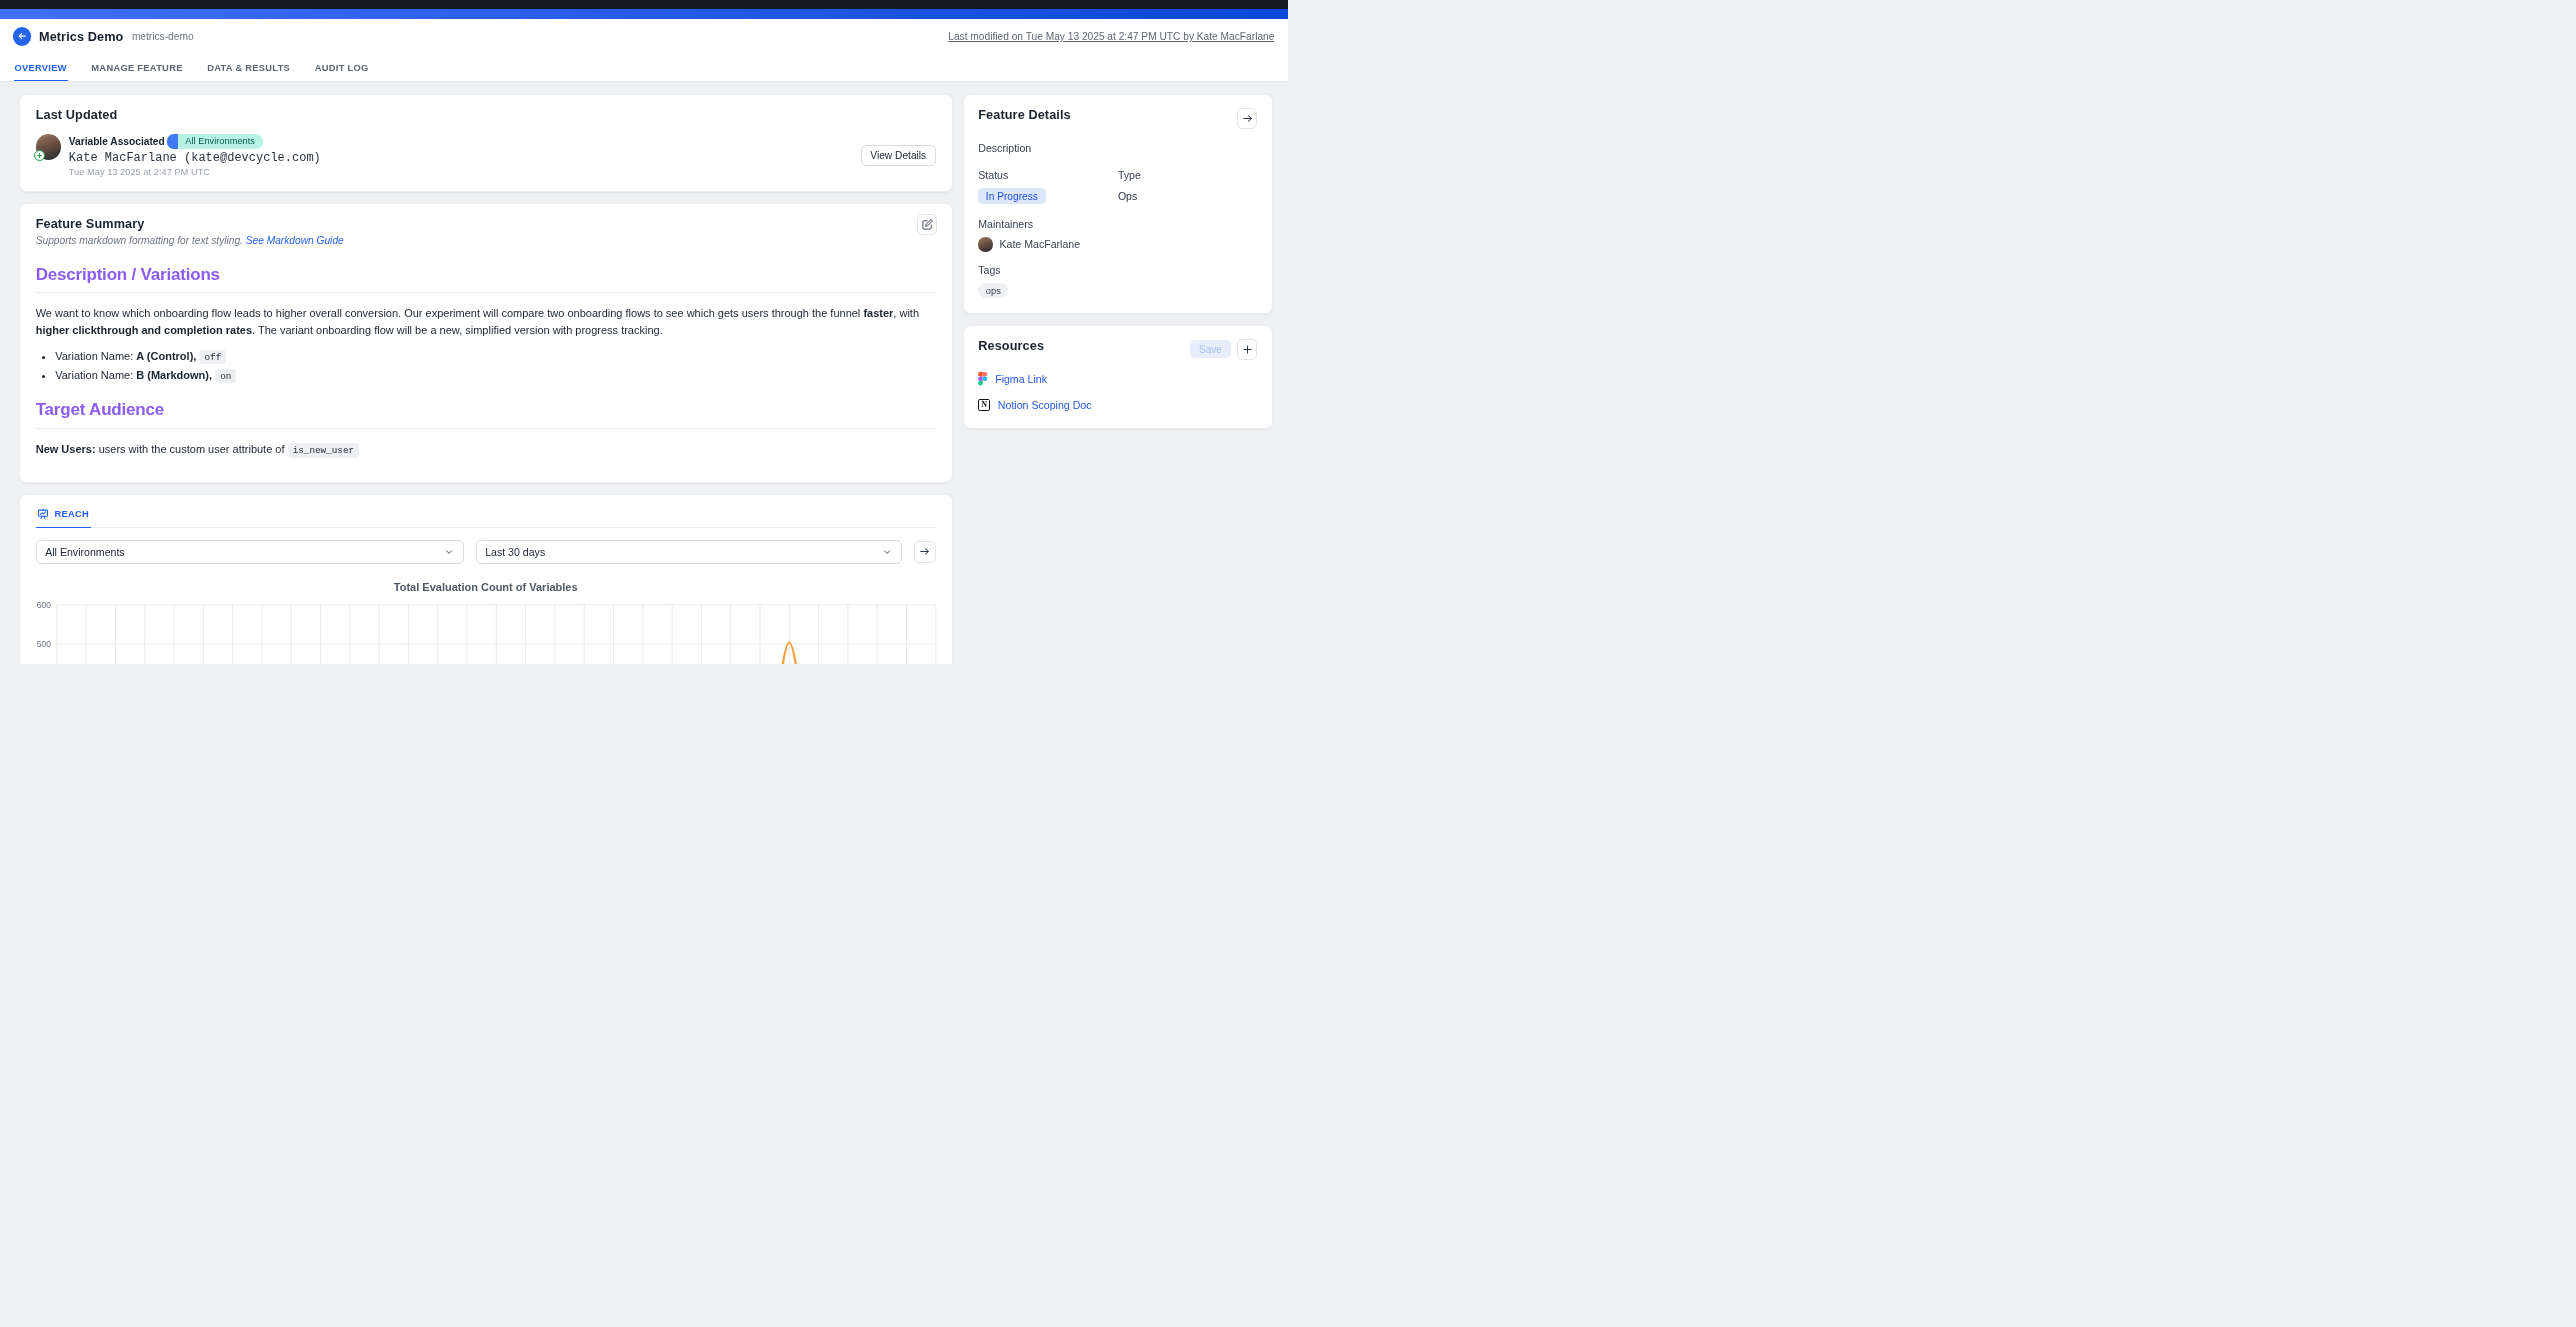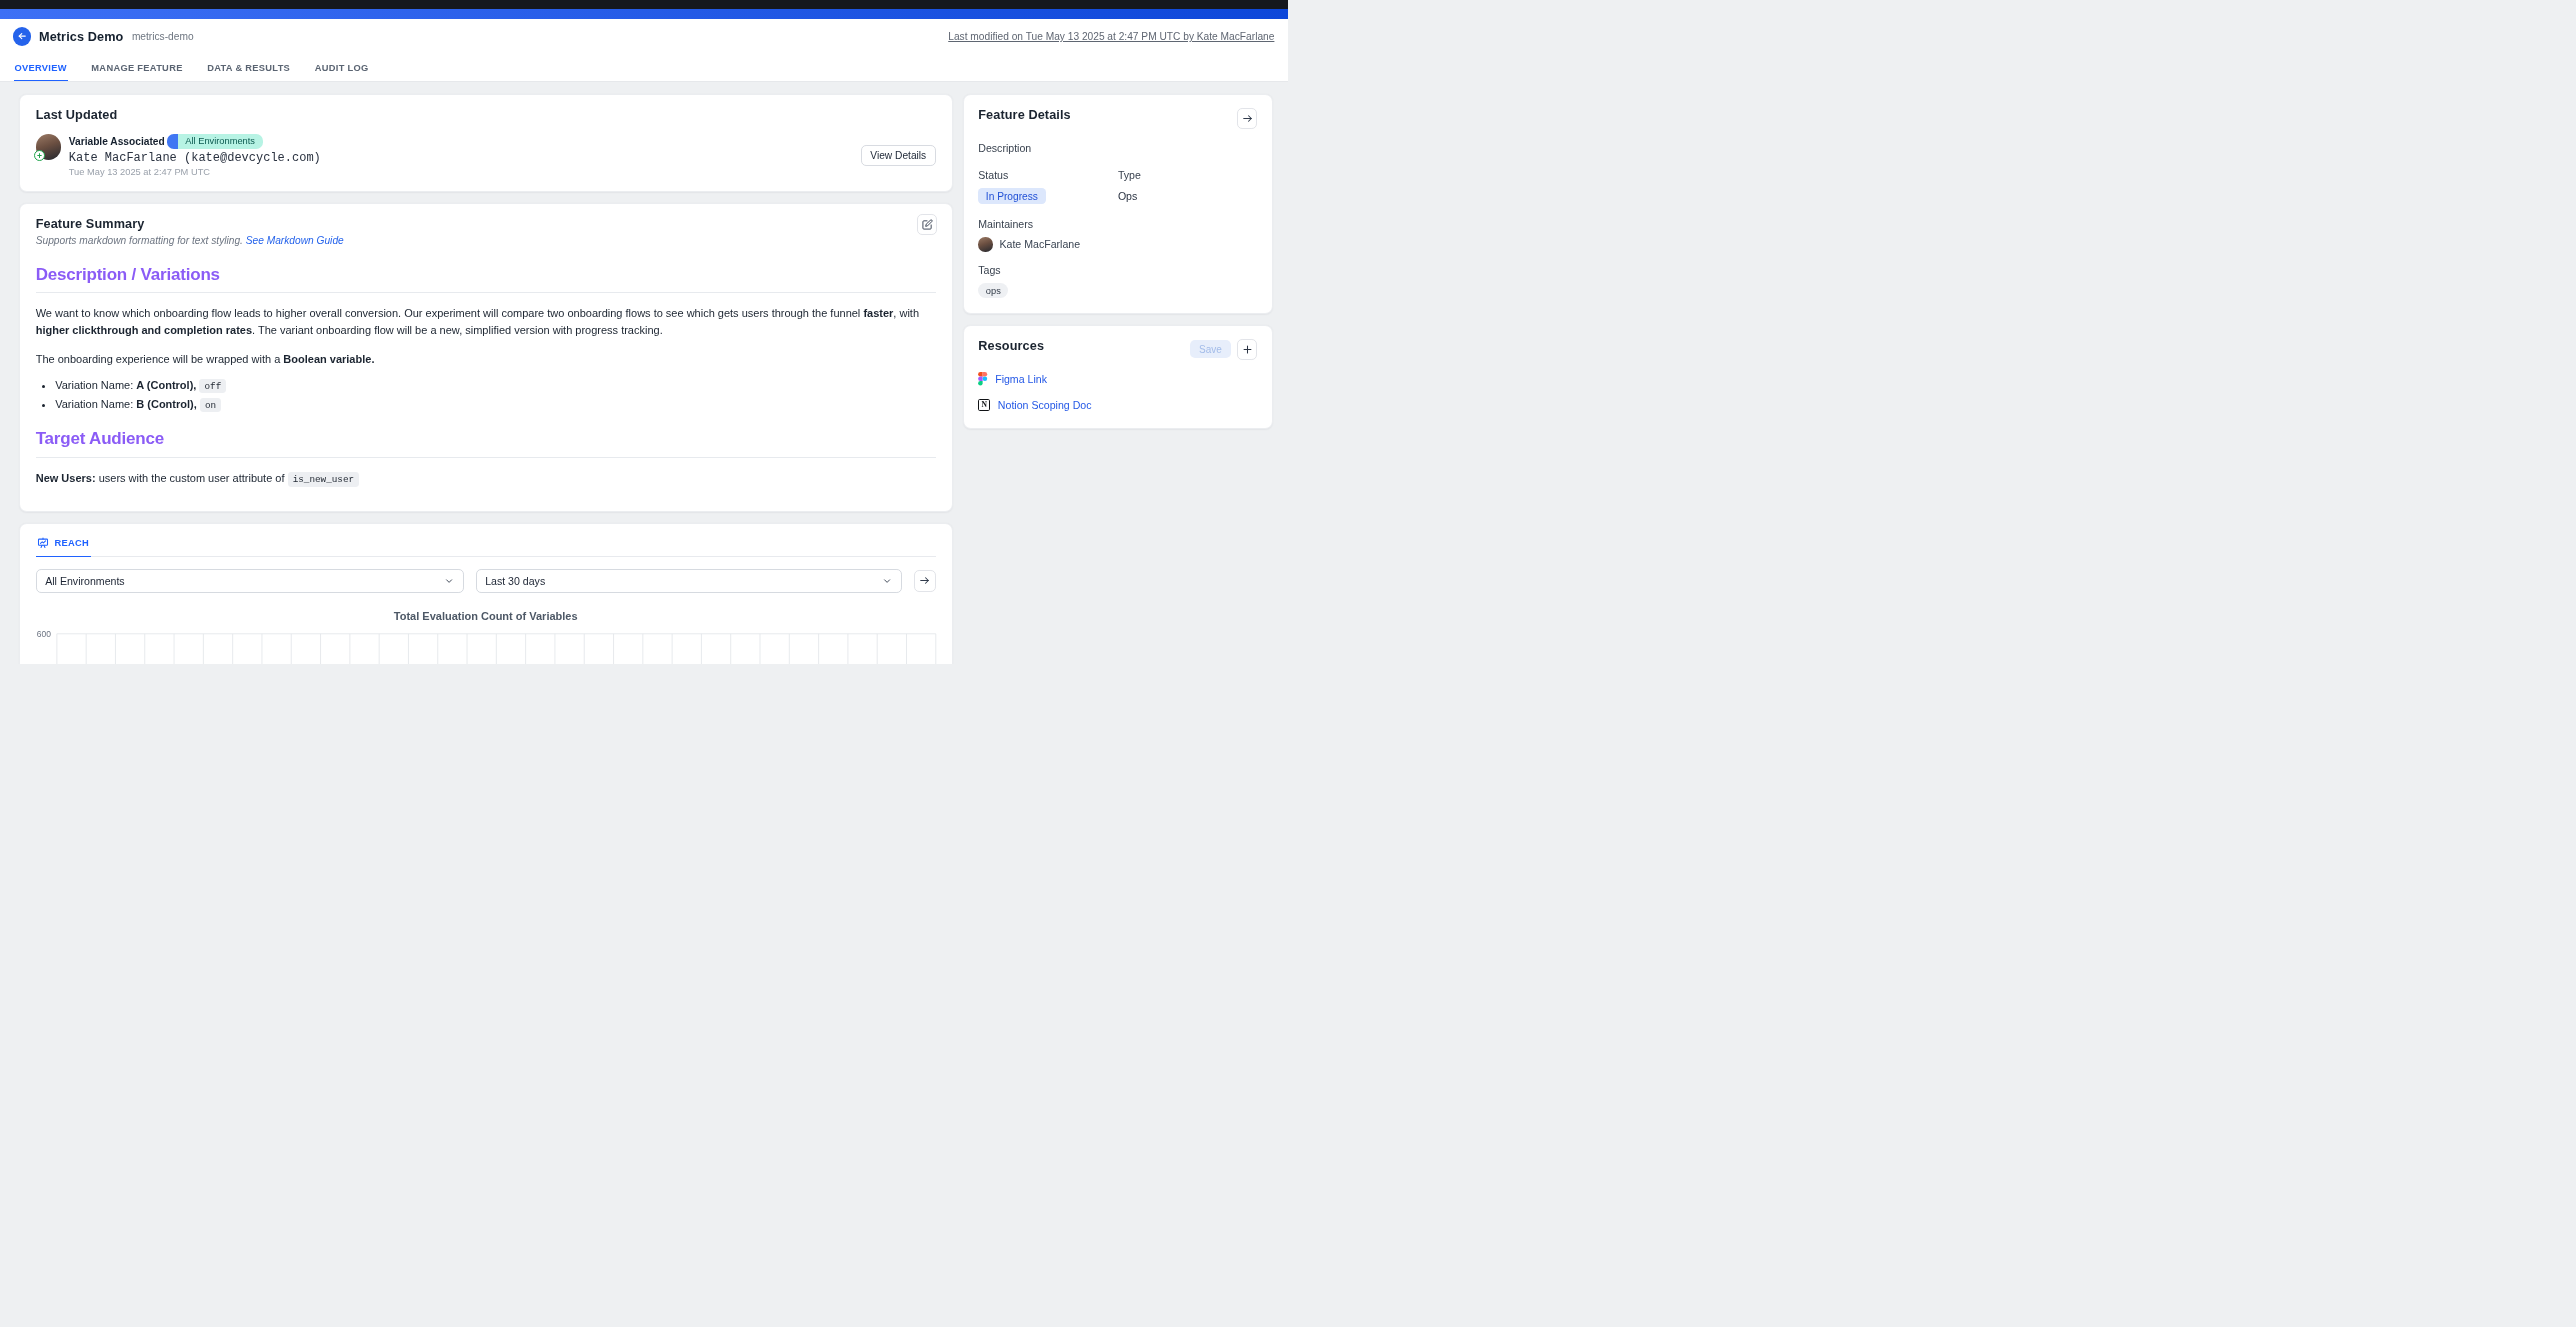--- a/index.html
+++ b/index.html
@@ -175,24 +175,23 @@
               <path d="M18.5 2.5a2.12 2.12 0 0 1 3 3L12 15l-4 1 1-4Z"></path>
             </svg>
         </span>
       </button>
       <div class="card-title">Feature Summary</div>
       <div class="fs-sub"><span>Supports markdown formatting for text styling. </span><a href="#">See Markdown Guide</a></div>
 
       <div class="md">
         <h1>Description / Variations</h1>
         <p><span>We want to know which onboarding flow leads to higher overall conversion. Our experiment will compare two onboarding flows to see which gets users through the funnel </span><span class="b">faster</span><span>, with </span><span class="b">higher clickthrough and completion rates</span><span>. The variant onboarding flow will be a new, simplified version with progress tracking.</span></p>
-        <p><span>The onboarding experience will be wrapped with a </span><span class="b">Boolean variable.</span></p>
         <ul>
           <li><span>Variation Name: </span><span class="b">A (Control),</span> <span class="code-chip">off</span></li>
-          <li><span>Variation Name: </span><span class="b">B (Control),</span> <span class="code-chip">on</span></li>
+          <li><span>Variation Name: </span><span class="b">B (Markdown),</span> <span class="code-chip">on</span></li>
         </ul>
         <h1>Target Audience</h1>
         <p><span class="b">New Users:</span><span> users with the custom user attribute of </span><span class="code-chip">is_new_user</span></p>
       </div>
     </section>
 
     <section class="card reach-card">
       <div class="reach-tabs">
         <div class="reach-tab">
           <span style="display:flex">

